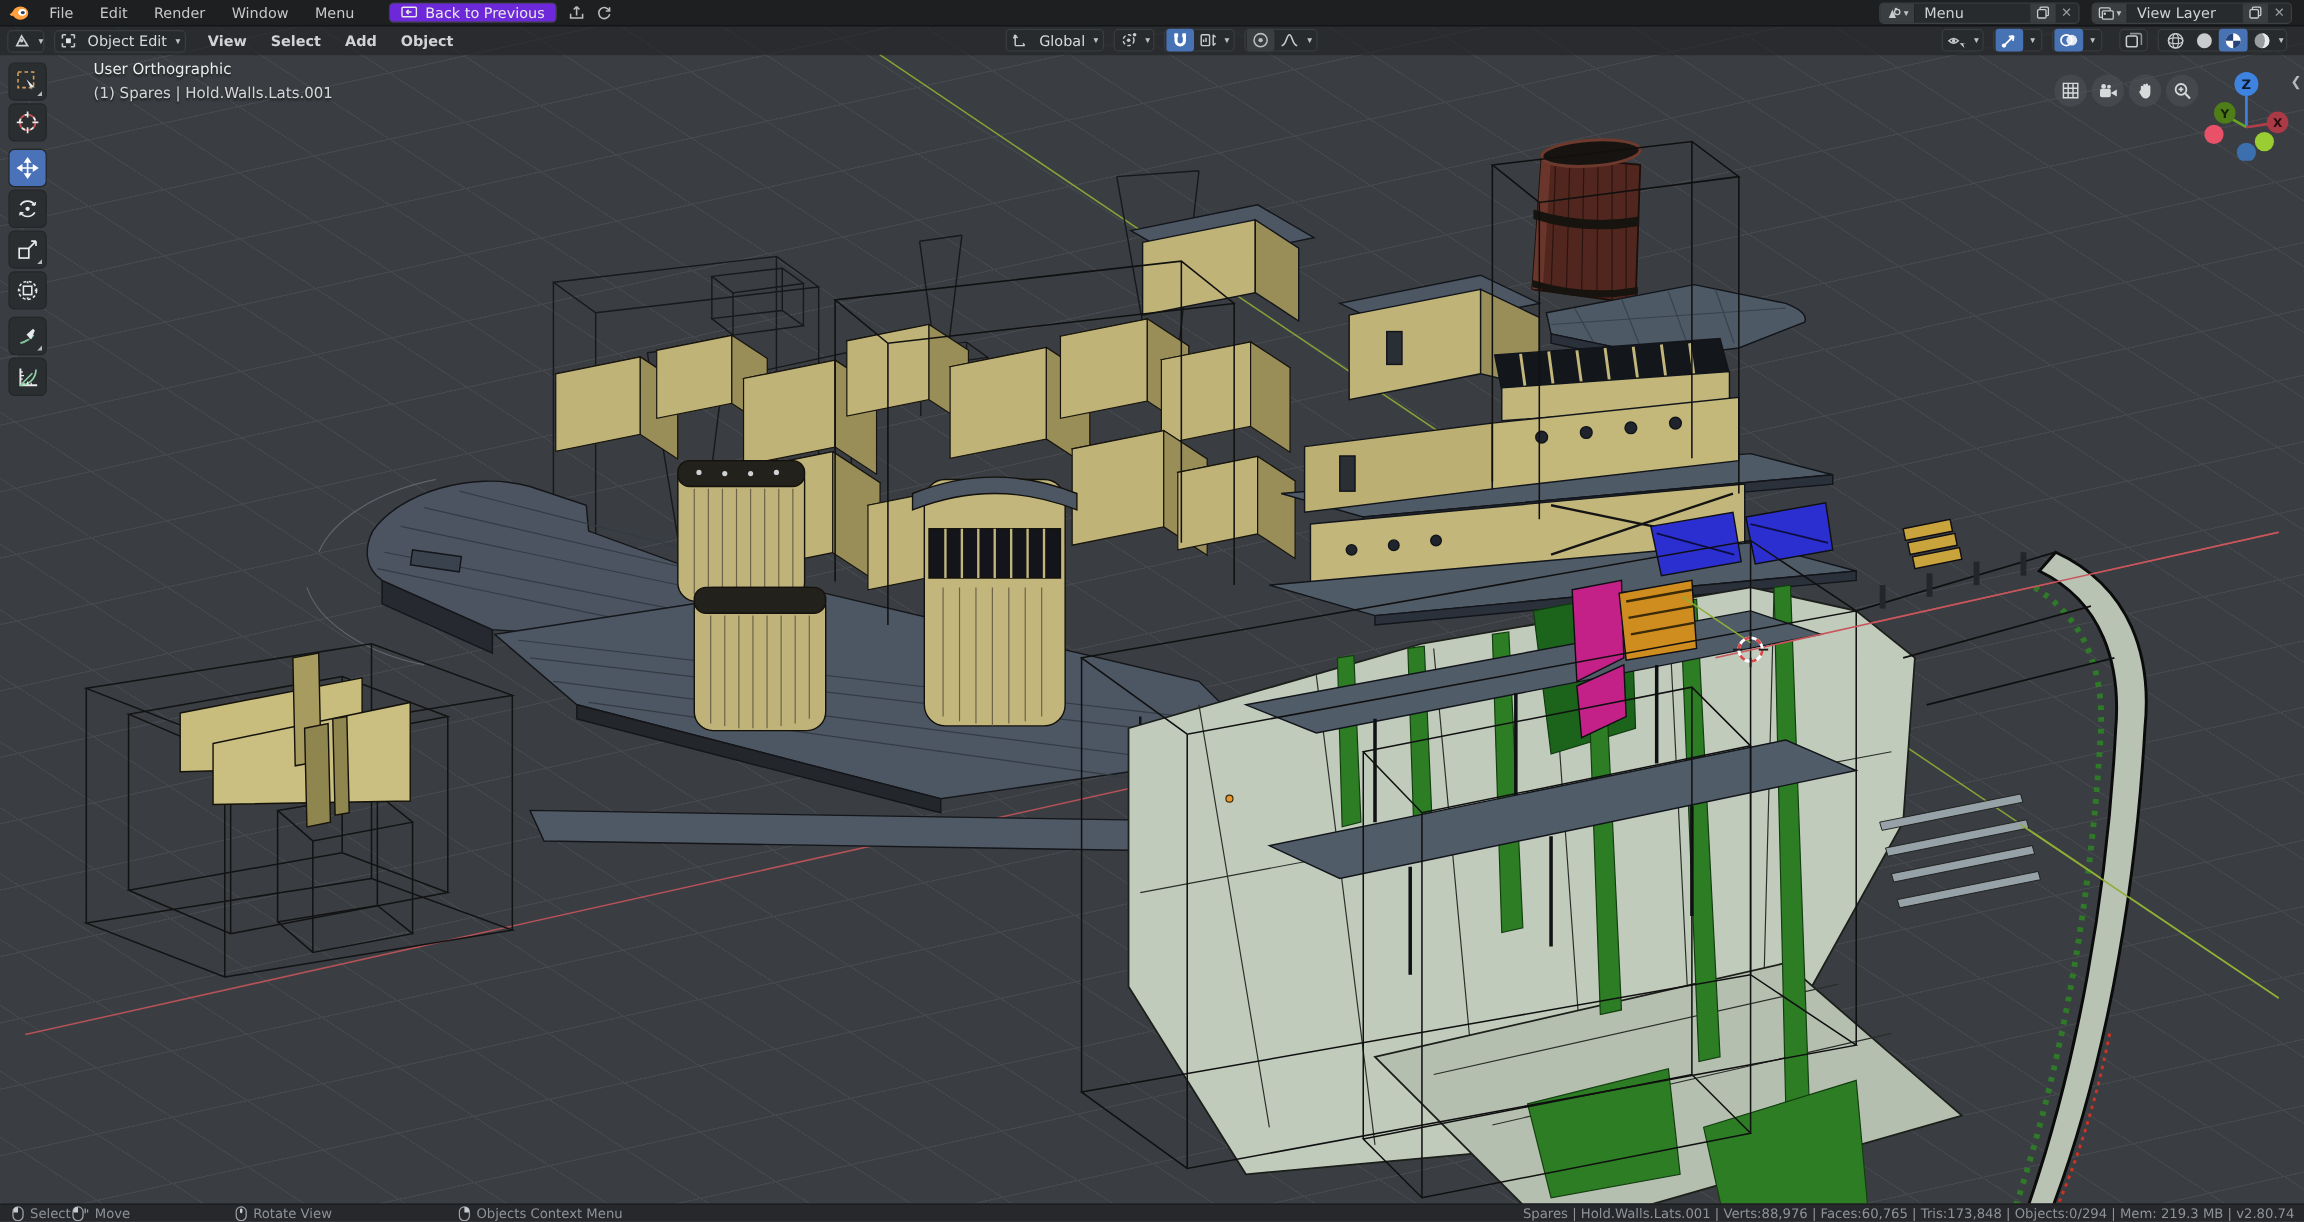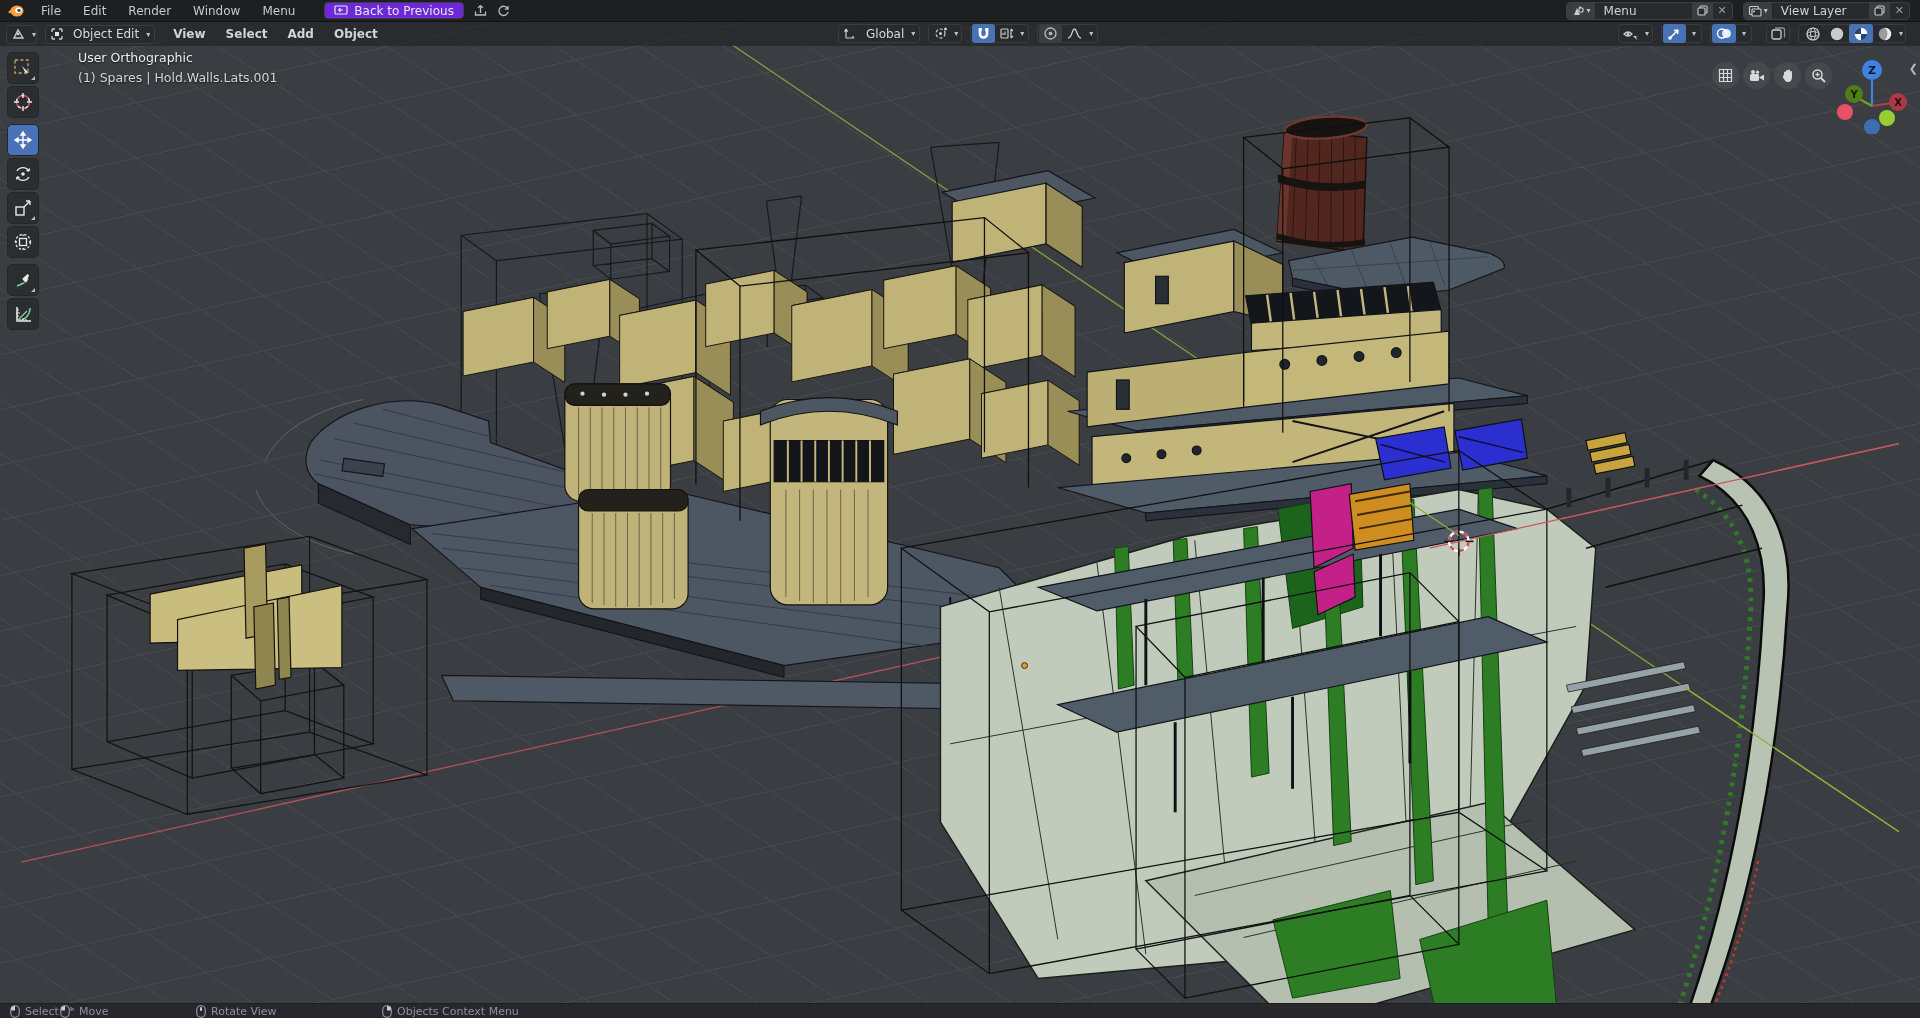--- a/index.html
+++ b/index.html
@@ -694,15 +694,16 @@
         </svg>
       <span>Rotate View</span>
     </div>
     <div class="hint" style="left:382px;">
       <svg width="10" height="13" viewBox="0 0 10 13">
           <rect x="0.8" y="0.8" width="8.4" height="11.4" rx="4" fill="none" stroke="#9aa0a5" stroke-width="1.1"></rect>
           <path d="M8.8 2.5 A4 4 0 0 0 5 1 V5.5 H8.8 Z" fill="#c9cdd1"></path>
         </svg>
       <span>Objects Context Menu</span>
     </div>
+    <div class="stats">Spares | Hold.Walls.Lats.001 | Verts:88,976 | Faces:60,765 | Tris:173,848 | Objects:0/294 | Mem: 219.3 MB | v2.80.74</div>
   </div>
 
 </div>
 
 </body></html>

